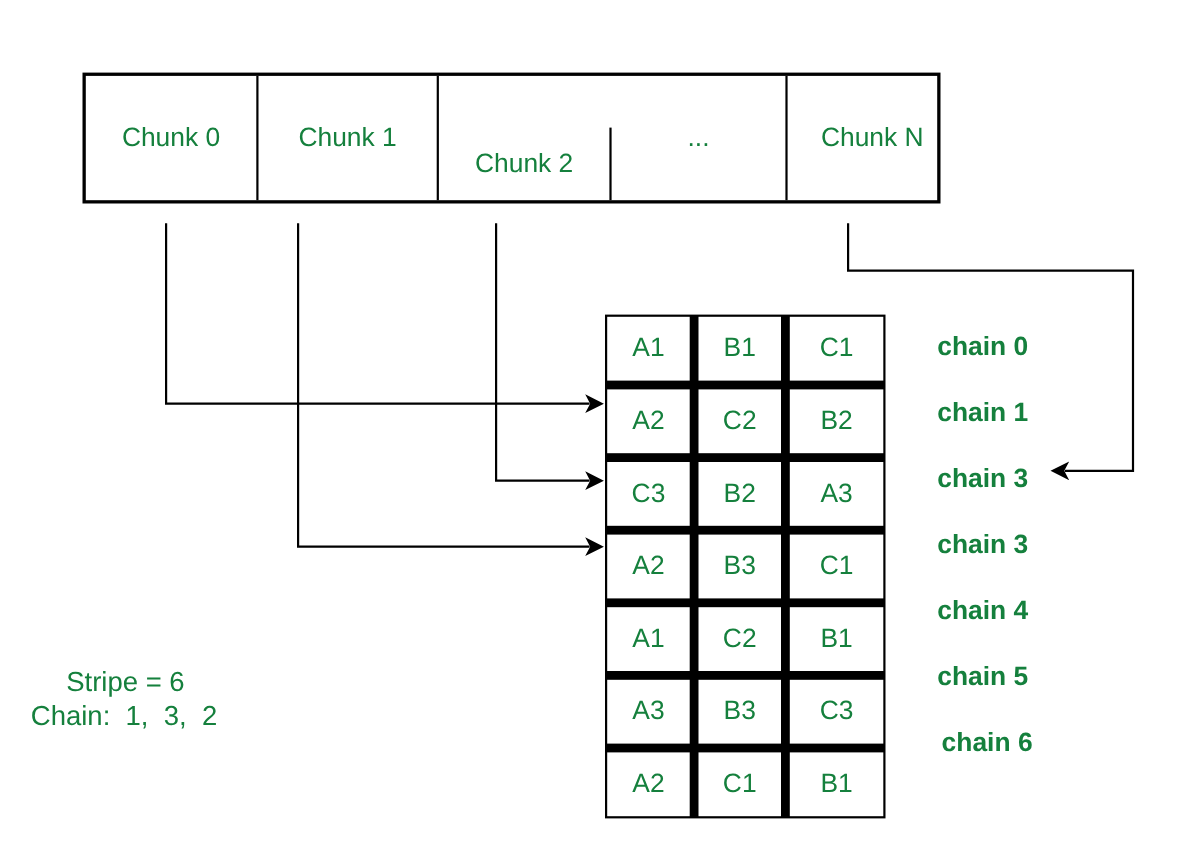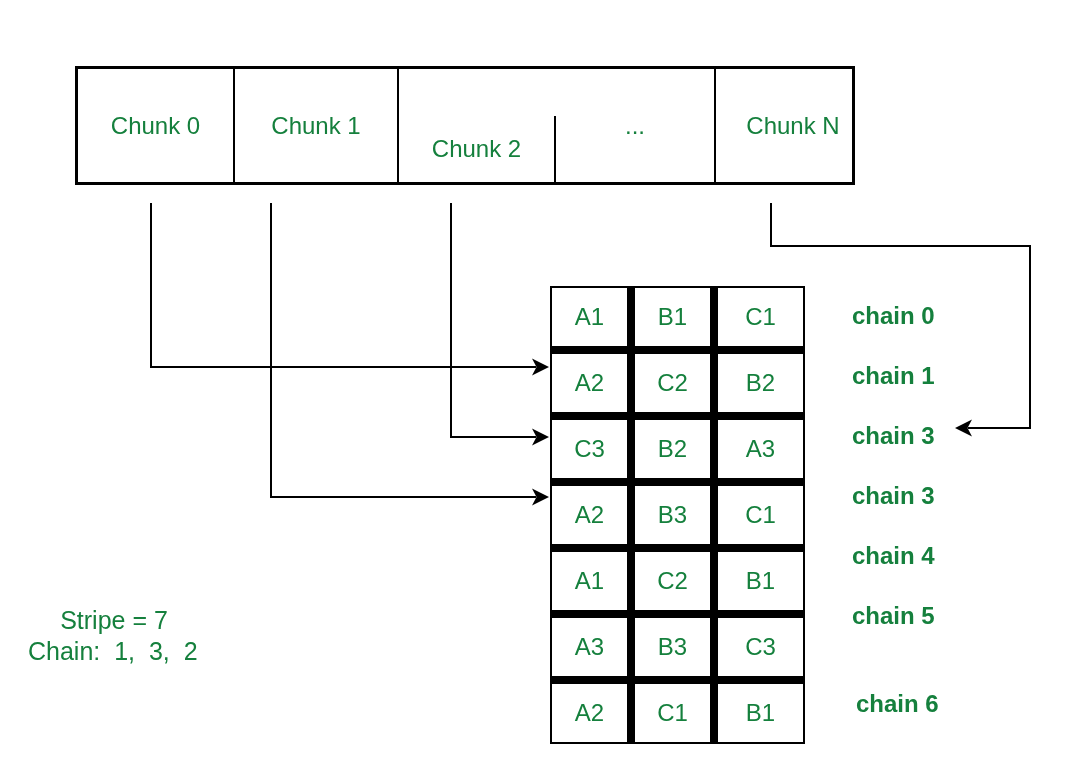--- a/index.html
+++ b/index.html
@@ -150,20 +150,20 @@
     <div class="stripe-cell">C1</div>
     <div class="stripe-cell">B1</div>
   </div>
 
   <div class="chain-label" style="top:286px">chain 0</div>
   <div class="chain-label" style="top:346px">chain 1</div>
   <div class="chain-label" style="top:406px">chain 3</div>
   <div class="chain-label" style="top:466px">chain 3</div>
   <div class="chain-label" style="top:526px">chain 4</div>
   <div class="chain-label" style="top:586px">chain 5</div>
-  <div class="chain-label" style="top:674px; left:856px">chain 6</div>
+  <div class="chain-label" style="top:646px; left:856px">chain 6</div>
 
   <div class="annotation">
-    <div class="line-stripe">Stripe = 7</div>
+    <div class="line-stripe">Stripe = 6</div>
     <div class="line-chain">Chain:  1,  3,  2</div>
   </div>
 
 </div>
 
 </body></html>

